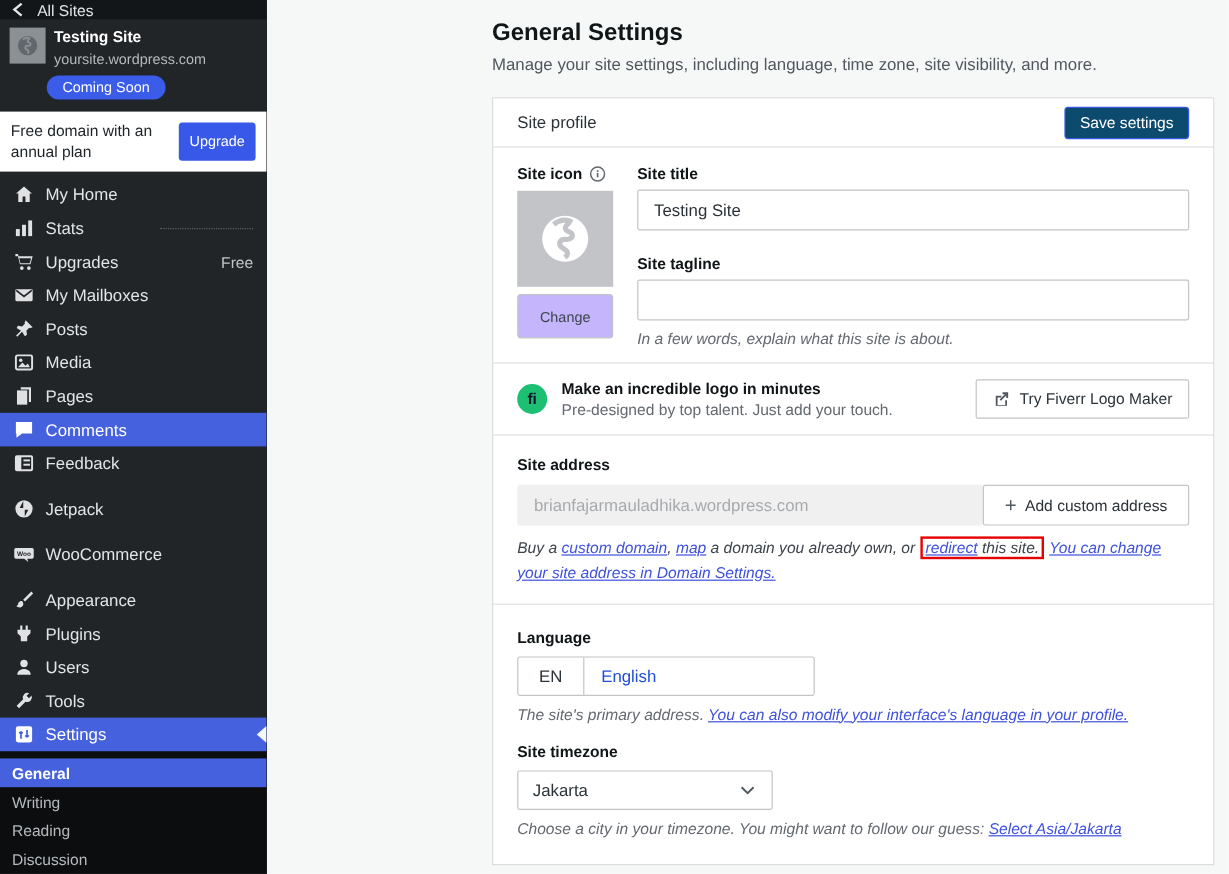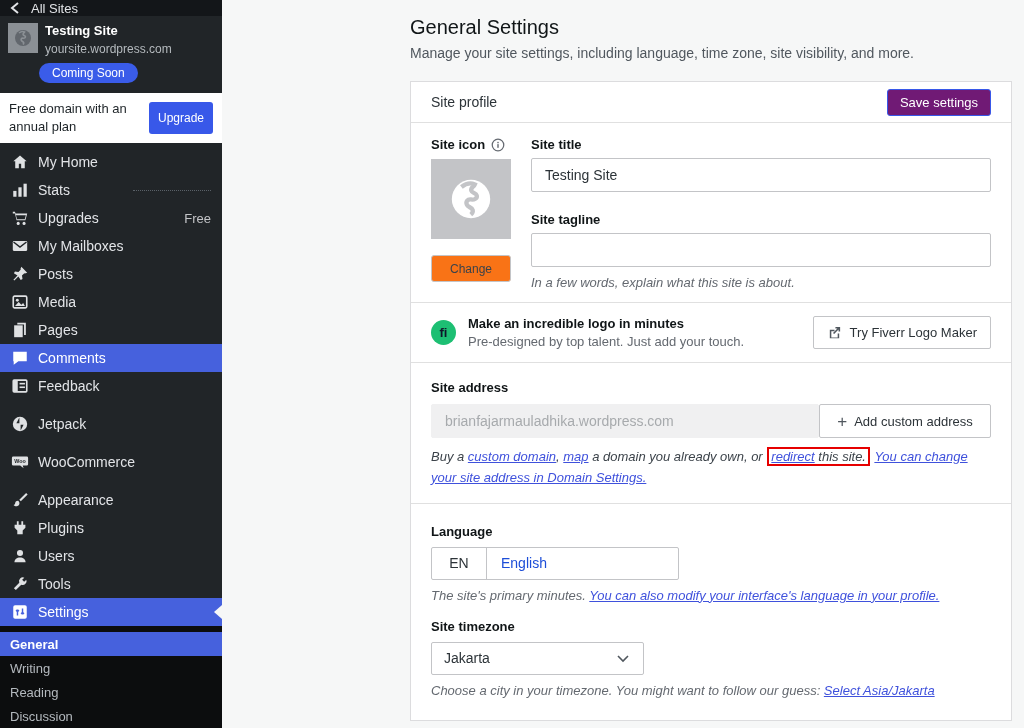--- a/index.html
+++ b/index.html
@@ -31,34 +31,34 @@
   .stats-line { margin-left:auto; width:78px; height:1px; border-top:1px dotted #5a6168; }
   .menu-item.has-arrow::after { content:""; position:absolute; right:0; top:50%; margin-top:-7px; border-top:7px solid transparent; border-bottom:7px solid transparent; border-right:8px solid #f6f7f7; }
 
   .submenu { flex:1; background:#0c0d0e; padding-top:6px; margin-top:0; }
   .submenu-item { height:24px; display:flex; align-items:center; padding:0 10px; font-size:13px; color:#b4b9be; cursor:pointer; }
   .submenu-item.active { background:#4661dd; color:#fff; font-weight:700; }
 
   
   .content { margin-left:222px; height:728px; }
   .inner { margin-left:188px; width:602px; padding-top:16px; }
-  h1.page-title { font-size:20px; font-weight:400; color:#101517; }
+  h1.page-title { font-size:20px; font-weight:700; color:#101517; }
   .page-subtitle { font-size:14px; color:#50575e; margin:6px 0 20px; }
 
   .card { background:#fff; border:1px solid #dcdcde; }
   .card-header { height:41px; display:flex; align-items:center; justify-content:space-between; padding:0 20px; border-bottom:1px solid #e0e0e0; font-size:14px; color:#2c3338; }
-  .save-btn { background:#701a75; color:#fff; border:1px solid #3858e9; border-radius:3px; font-size:13px; padding:5px 12px; cursor:pointer; font-family:inherit; }
+  .save-btn { background:#0c4a6e; color:#fff; border:1px solid #3858e9; border-radius:3px; font-size:13px; padding:5px 12px; cursor:pointer; font-family:inherit; }
 
   .profile-row { display:flex; padding:14px 20px 12px; gap:20px; }
   .field-label { font-size:13px; font-weight:700; color:#101517; }
   .icon-col { width:80px; flex:none; }
   .icon-label-row { display:flex; align-items:center; gap:6px; margin-bottom:7px; }
   .info-ic { color:#646970; display:flex; cursor:pointer; }
   .site-icon-box { width:80px; height:80px; background:#c3c4c7; display:flex; align-items:center; justify-content:center; cursor:pointer; }
-  .change-btn { margin-top:16px; width:80px; height:27px; background:#f97316; border:1px solid #c3c4c7; border-radius:3px; font-size:12px; color:#3c434a; cursor:pointer; font-family:inherit; }
+  .change-btn { margin-top:6px; width:80px; height:37px; background:#c4b5fd; border:1px solid #c3c4c7; border-radius:3px; font-size:12px; color:#3c434a; cursor:pointer; font-family:inherit; }
   .fields-col { flex:1; }
   .text-input { width:100%; height:34px; border:1px solid #c3c4c7; border-radius:2px; padding:0 13px; font-size:14px; color:#2c3338; font-family:inherit; margin-top:6px; background:#fff; }
   .tagline-label { margin-top:20px; }
   .hint { font-size:13px; font-style:italic; color:#646970; margin-top:8px; }
   .hint a, .addr-hint a { color:#3f51dc; cursor:pointer; }
 
   .fiverr-row { border-top:1px solid #e0e0e0; border-bottom:1px solid #e0e0e0; display:flex; align-items:center; gap:12px; padding:13px 20px; }
   .fiverr-ic { width:25px; height:25px; border-radius:50%; background:#1dbf73; color:#0f172a; font-weight:700; font-size:13px; display:flex; align-items:center; justify-content:center; flex:none; }
   .fiverr-title { font-size:13px; font-weight:700; color:#101517; }
   .fiverr-sub { font-size:13px; color:#646970; margin-top:3px; }
@@ -348,21 +348,21 @@
           <a style="text-decoration:underline">You can change your site address in Domain Settings.</a>
         </div>
       </div>
 
       <div class="language-section">
         <div class="field-label">Language</div>
         <div class="lang-control">
           <span class="lang-code">EN</span>
           <span class="lang-name">English</span>
         </div>
-        <div class="hint"><span>The site's primary minutes. </span><a style="text-decoration:underline">You can also modify your interface's language in your profile.</a></div>
+        <div class="hint"><span>The site's primary address. </span><a style="text-decoration:underline">You can also modify your interface's language in your profile.</a></div>
       </div>
 
       <div class="timezone-section">
         <div class="field-label">Site timezone</div>
         <div class="tz-select">
           <span>Jakarta</span>
           <span class="chev">
               <svg width="16" height="16" viewBox="0 0 16 16">
                 <polyline points="3,6 8,11 13,6" fill="none" stroke="#50575e" stroke-width="1.6"></polyline>
               </svg>

